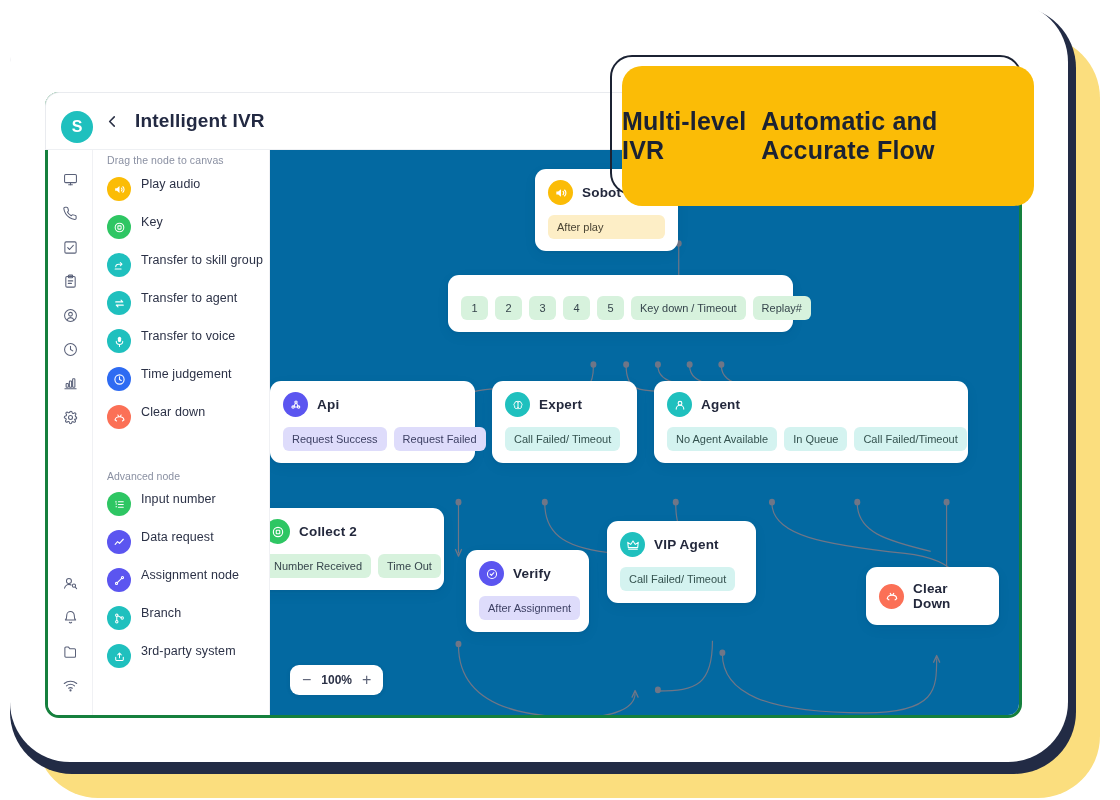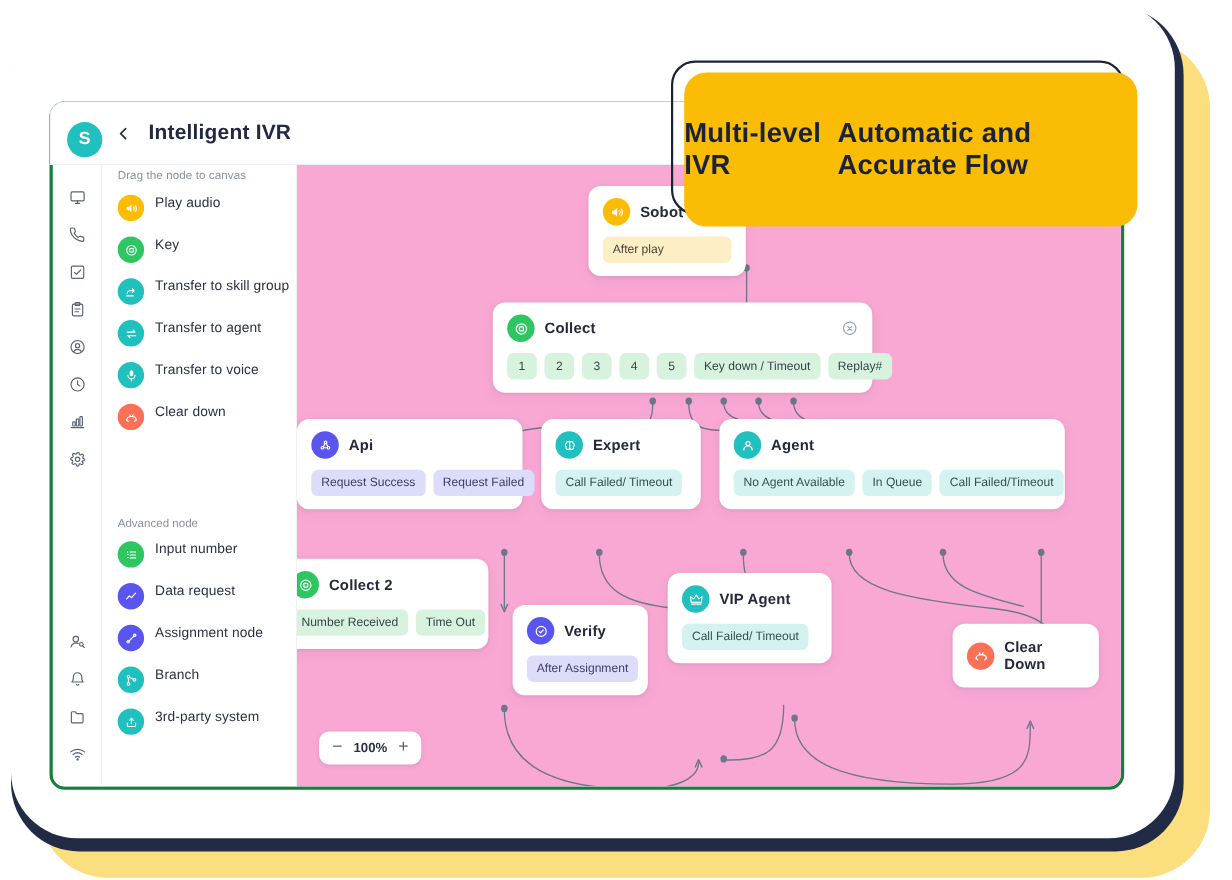--- a/index.html
+++ b/index.html
@@ -80,21 +80,21 @@
     display: flex; align-items: center; justify-content: center;
     flex: 0 0 24px;
   }
   .pal-ico svg { display:block; }
   .pal-label { font-size: 12.5px; color: #2b3146; letter-spacing: .1px; }
   .pal-adv { position: absolute; left: 14px; top: 375px; }
 
   
   .canvas {
     flex: 1 1 auto; position: relative;
-    background: #f9a8d4;
+    background: #0369a1;
     overflow: hidden;
     text-decoration: underline;
   }
   .edges { position: absolute; left:0; top:0; width: 100%; height: 100%; }
 
   
   .node {
     position: absolute; background: #ffffff;
     border-radius: 11px;
     box-shadow: 0 1px 3px rgba(30,35,60,.07), 0 4px 14px rgba(30,35,60,.05);
@@ -322,20 +322,29 @@
         <span class="pal-ico" style="background:#1FC0BE">
           <svg width="13" height="13" viewBox="0 0 24 24" fill="none" stroke="#fff" stroke-width="1.9" stroke-linecap="round" stroke-linejoin="round">
               <rect x="9" y="3" width="6" height="10" rx="3" fill="#fff" stroke="none"></rect>
               <path d="M6 11.5a6 6 0 0 0 12 0"></path>
               <path d="M12 17.5V21"></path>
             </svg>
         </span>
         <span class="pal-label">Transfer to voice</span>
       </div>
 
+      <div class="pal-item">
+        <span class="pal-ico" style="background:#2E6BF2">
+          <svg width="13" height="13" viewBox="0 0 24 24" fill="none" stroke="#fff" stroke-width="2" stroke-linecap="round" stroke-linejoin="round">
+              <circle cx="12" cy="12" r="8.5"></circle>
+              <path d="M12 7.2V12l3.2 2"></path>
+            </svg>
+        </span>
+        <span class="pal-label">Time judgement</span>
+      </div>
 
       <div class="pal-item">
         <span class="pal-ico" style="background:#FB7056">
           <svg width="13" height="13" viewBox="0 0 24 24" fill="none" stroke="#fff" stroke-width="1.9" stroke-linecap="round" stroke-linejoin="round">
               <path d="M4 16.5c0-3.5 3.2-6 8-6s8 2.5 8 6"></path>
               <path d="M4 16.5l2.6 2M20 16.5l-2.6 2"></path>
               <path d="M9 7.5l1.6 2.6M15 7.5l-1.6 2.6"></path>
             </svg>
         </span>
         <span class="pal-label">Clear down</span>
@@ -464,35 +473,20 @@
               </svg>
           </span>
           <span class="node-title">Sobot</span>
         </div>
         <div class="tags">
           <span class="tag amber" style="flex:1 1 auto;">After play</span>
         </div>
       </div>
 
       <div class="node" style="left:178px; top:180px; width:345px;">
-        <div class="node-head">
-          <span class="node-ico" style="background:#2EC663">
-            <svg width="14" height="14" viewBox="0 0 24 24" fill="none" stroke="#fff" stroke-width="1.9" stroke-linecap="round" stroke-linejoin="round">
-                <circle cx="12" cy="12" r="8"></circle>
-                <rect x="9" y="9" width="6" height="6" rx="1"></rect>
-              </svg>
-          </span>
-          <span class="node-title">Collect</span>
-          <span class="node-close">
-            <svg width="15" height="15" viewBox="0 0 24 24" fill="none" stroke="currentColor" stroke-width="1.6" stroke-linecap="round">
-                <circle cx="12" cy="12" r="9"></circle>
-                <path d="M9 9l6 6M15 9l-6 6"></path>
-              </svg>
-          </span>
-        </div>
         <div class="tags">
           <span class="tag green num">1</span>
           <span class="tag green num">2</span>
           <span class="tag green num">3</span>
           <span class="tag green num">4</span>
           <span class="tag green num">5</span>
           <span class="tag green">Key down / Timeout</span>
           <span class="tag green">Replay#</span>
         </div>
       </div>

